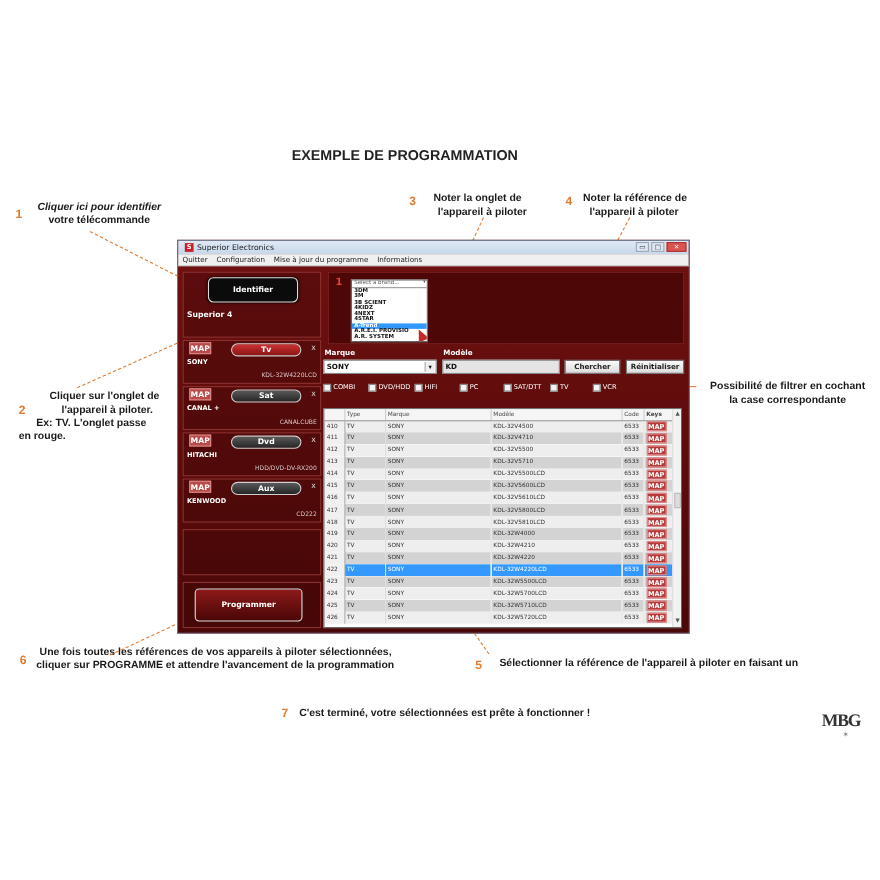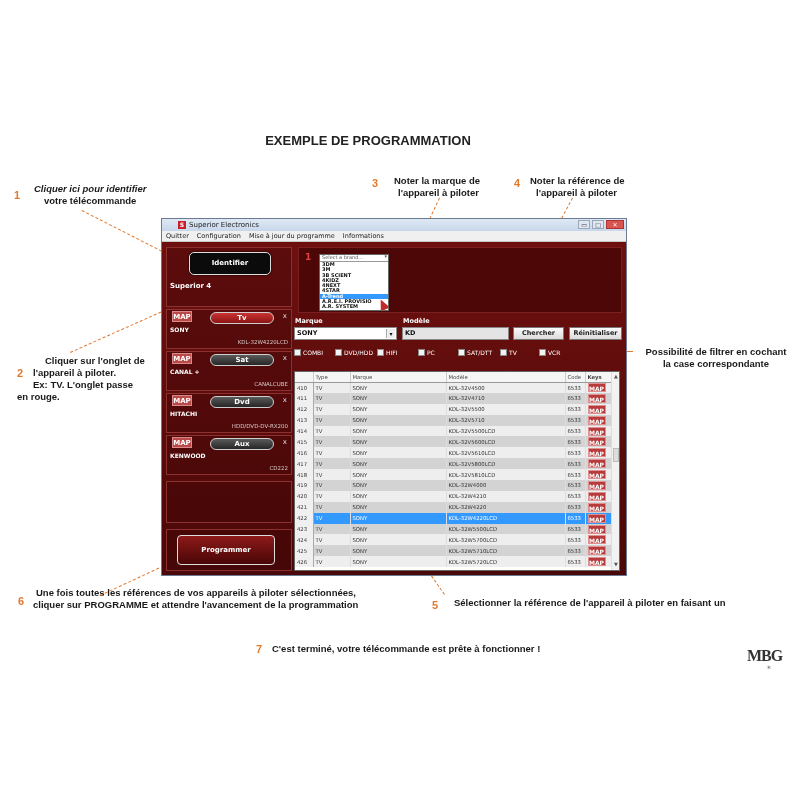--- a/index.html
+++ b/index.html
@@ -10,21 +10,21 @@
 
   .ann { position: absolute; font-family: "Liberation Sans", sans-serif; font-weight: bold; font-size: 9.5px; line-height: 12px; color: #1a1a1a; }
   .ann .num { color: #e07a2e; font-size: 11px; font-weight: bold; position: absolute; }
   .ann .txt { display: block; }
 
   .arrow { position: absolute; height: 1px; border-top: 1px dashed #e07a2e; transform-origin: 0 0; }
   .arrow.solid { border-top: 1px solid #e07a2e; }
 
   
   .win { position: absolute; left: 161px; top: 218px; width: 466px; height: 358px; background: #6a0d0d; border: 1px solid #6a7a90; }
-  .titlebar { height: 12px; background: linear-gradient(#dfe9f5, #c7d7ea); display: flex; align-items: center; padding-left: 16px; font-size: 7px; color: #222; position: relative; }
+  .titlebar { height: 12px; background: linear-gradient(#dfe9f5, #c7d7ea); display: flex; align-items: center; padding-left: 6px; font-size: 7px; color: #222; position: relative; }
   .app-icon { width: 8px; height: 8px; background: #c8202a; color: #fff; font-size: 6px; line-height: 8px; text-align: center; font-weight: bold; margin-right: 3px; }
   .win-btns { position: absolute; right: 2px; top: 1px; display: flex; gap: 2px; }
   .wb { width: 12px; height: 9px; background: #dfe6ef; border: 1px solid #9aa7b8; font-size: 6px; line-height: 7px; text-align: center; color: #334; }
   .wb.close { width: 18px; background: #d9534f; color: #fff; border-color: #a33; }
   .menubar { height: 11px; background: #f0f0f0; display: flex; align-items: center; gap: 8px; padding-left: 4px; font-size: 6.5px; color: #222; border-bottom: 1px solid #c8c8c8; }
 
   .win-body { position: absolute; left: 0; top: 24px; width: 464px; height: 332px; background: linear-gradient(180deg, #6e1010 0%, #5a0b0b 60%, #4a0808 100%); }
 
   
   .lp { position: absolute; left: 4px; top: 4px; width: 126px; }
@@ -89,34 +89,34 @@
 <div class="title">EXEMPLE DE PROGRAMMATION</div>
 
 <div class="ann" style="left:14px; top:183px; width:150px;">
   <span class="num" style="left:0; top:6px;">1</span>
   <span class="txt" style="margin-left:20px;font-style:italic;">Cliquer ici pour identifier</span>
   <span class="txt" style="margin-left:30px;">votre télécommande</span>
 </div>
 
 <div class="ann" style="left:372px; top:175px; width:130px;">
   <span class="num" style="left:0; top:2px;">3</span>
-  <span class="txt" style="margin-left:22px;">Noter la marque de</span>
+  <span class="txt" style="margin-left:22px;">Noter la onglet de</span>
   <span class="txt" style="margin-left:26px;">l'appareil à piloter</span>
 </div>
 
 <div class="ann" style="left:514px; top:175px; width:140px;">
   <span class="num" style="left:0; top:2px;">4</span>
   <span class="txt" style="margin-left:16px;">Noter la référence de</span>
   <span class="txt" style="margin-left:22px;">l'appareil à piloter</span>
 </div>
 
 <div class="ann" style="left:17px; top:355px; width:145px;">
   <span class="num" style="left:0; top:12px;">2</span>
   <span class="txt" style="margin-left:28px;">Cliquer sur l'onglet de</span>
-  <span class="txt" style="margin-left:16px;">l'appareil à piloter.</span>
+  <span class="txt" style="margin-left:16px;text-align:center;">l'appareil à piloter.</span>
   <span class="txt" style="margin-left:16px;">Ex: TV. L'onglet passe</span>
   <span class="txt" style="margin-left:0;">en rouge.</span>
 </div>
 
 <div class="ann" style="left:636px; top:346px; width:160px; text-align:center;">
   <span class="txt">Possibilité de filtrer en cochant</span>
   <span class="txt">la case correspondante</span>
 </div>
 
 <div class="ann" style="left:18px; top:587px; width:400px;">
@@ -125,21 +125,21 @@
   <span class="txt" style="margin-left:15px;">cliquer sur PROGRAMME et attendre l'avancement de la programmation</span>
 </div>
 
 <div class="ann" style="left:432px; top:597px; width:360px;">
   <span class="num" style="left:0; top:2px;">5</span>
   <span class="txt" style="margin-left:22px;">Sélectionner la référence de l'appareil à piloter en faisant un</span>
 </div>
 
 <div class="ann" style="left:256px; top:643px; width:360px;">
   <span class="num" style="left:0; top:0;">7</span>
-  <span class="txt" style="margin-left:16px;">C'est terminé, votre télécommande est prête à fonctionner !</span>
+  <span class="txt" style="margin-left:16px;">C'est terminé, votre sélectionnées est prête à fonctionner !</span>
 </div>
 
 <div class="logo">MBG</div>
 <div class="logo-star">✶</div>
 
 <div class="arrow" style="left:82px; top:210px; width:100px; transform:rotate(27deg);"></div>
 <div class="arrow" style="left:70px; top:352px; width:130px; transform:rotate(-24deg);"></div>
 <div class="arrow" style="left:440px; top:198px; width:140px; transform:rotate(115deg);"></div>
 <div class="arrow" style="left:573px; top:198px; width:140px; transform:rotate(118deg);"></div>
 <div class="arrow solid" style="left:565px; top:351px; width:68px;"></div>

